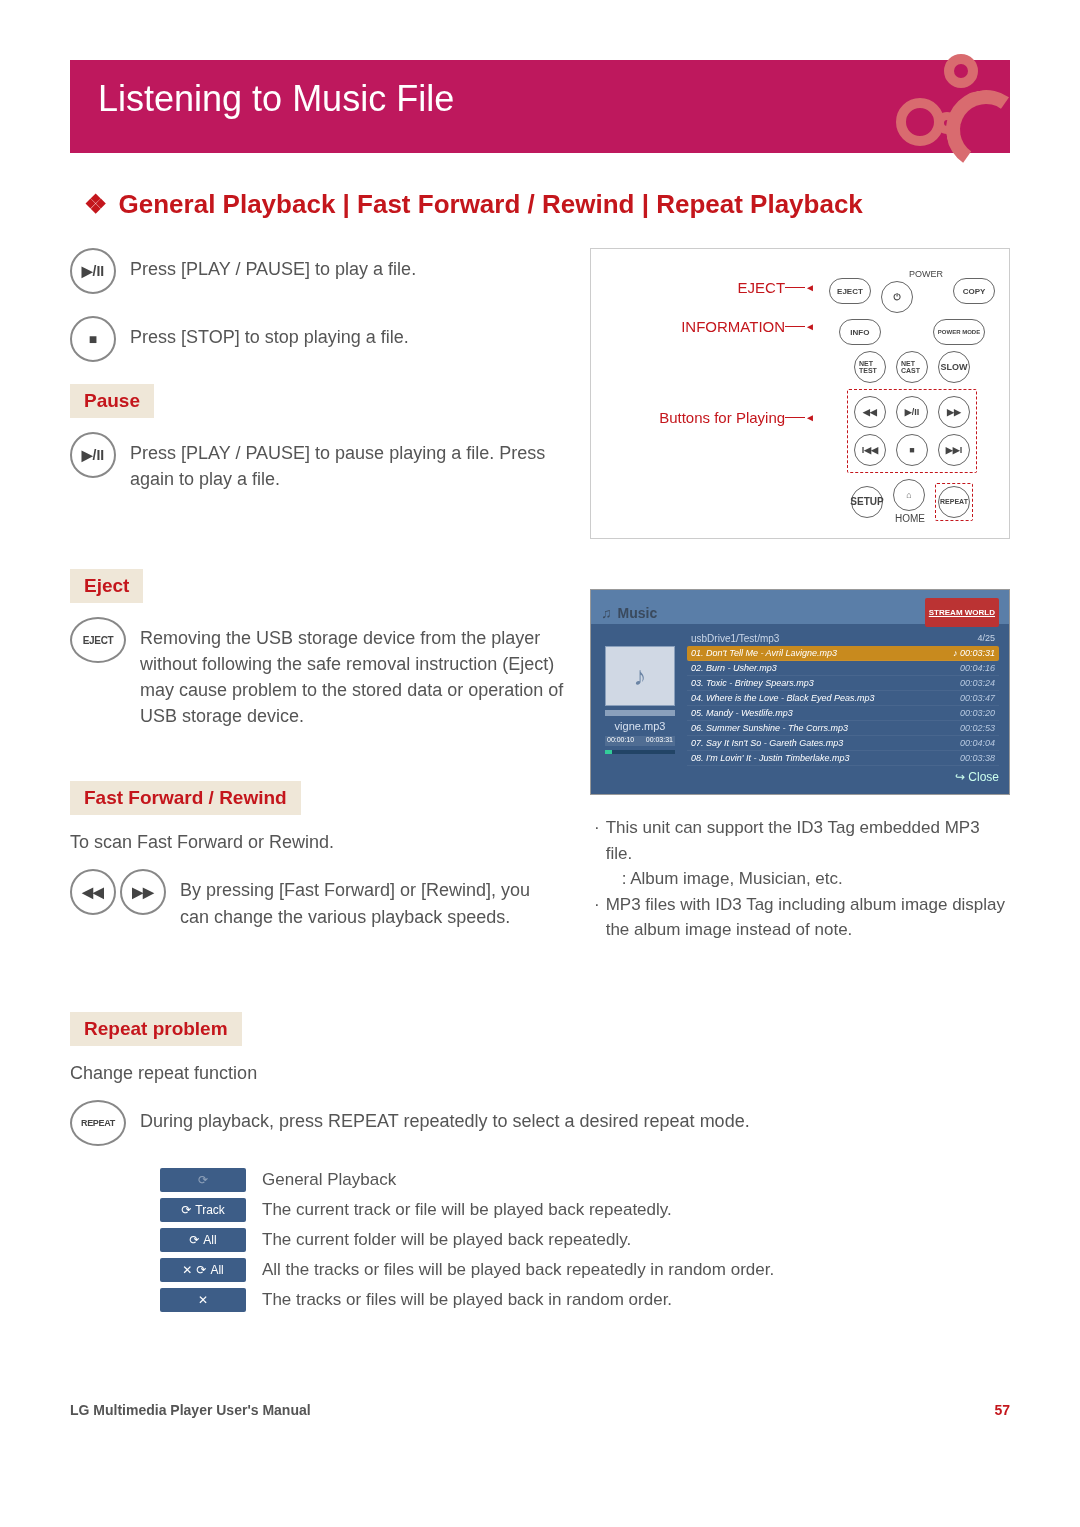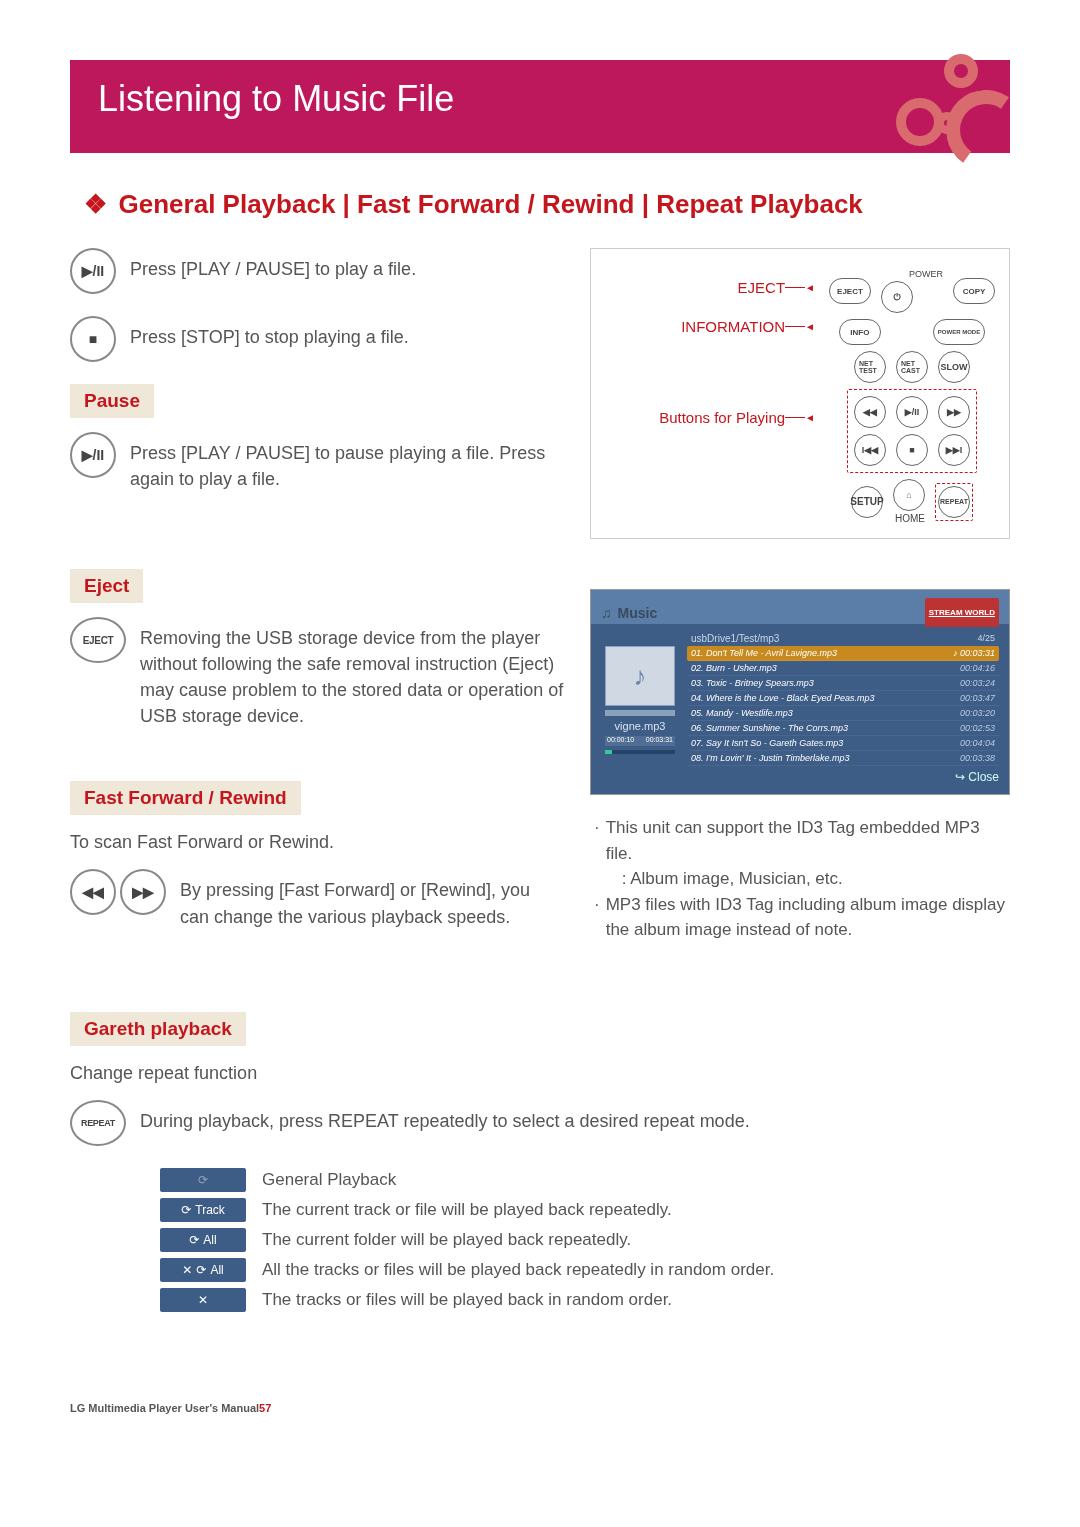--- a/index.html
+++ b/index.html
@@ -50,21 +50,21 @@
   .music-screen-footer { text-align: right; font-size: 12px; color: #cfe; padding-top: 4px; }
   .notes-list { font-size: 17px; line-height: 1.5; color: #555; margin-top: 20px; padding-left: 4px; }
   .notes-list .item { display: flex; gap: 6px; }
   .section-spacer { height: 30px; }
   .ff-icons { display: flex; gap: 4px; }
   .repeat-table { margin-top: 10px; }
   .repeat-row { display: flex; align-items: center; gap: 16px; margin-bottom: 6px; }
   .repeat-chip { width: 86px; height: 24px; background: #3d5d87; color: #fff; font-size: 12px; display: flex; align-items: center; justify-content: center; gap: 4px; border-radius: 2px; }
   .repeat-chip .ic { font-size: 12px; }
   .repeat-desc { font-size: 17px; color: #555; }
-  .footer { display: flex; font-size: 11px; font-weight: 600; color: #555; margin-top: 80px; padding-top: 10px; }
+  .footer { display: flex; justify-content: space-between; font-size: 14px; font-weight: 600; color: #555; margin-top: 80px; padding-top: 10px; }
   .footer .pnum { color: #c4161c; }
   .indent { padding-left: 16px; }
   .badge-tv { background: #b33; color: #fff; font-size: 8px; padding: 10px 4px; border-radius: 2px; margin-left: auto; text-decoration: underline; }
 </style>
 </head>
 <body>
 
 
 
 
@@ -277,21 +277,21 @@
           <span>·</span>
           <div>MP3 files with ID3 Tag including album image display the album image instead of note.</div>
         </div>
     </div>
   </div>
 </div>
 
 <div class="section-spacer"></div>
 <div class="section-spacer"></div>
 
-<div class="section-label">Gareth playback</div>
+<div class="section-label">Repeat problem</div>
 <div class="body-text" style="padding-top:0;margin-bottom:14px;">Change repeat function</div>
 <div class="icon-row">
   <div class="round-btn text" style="width:56px;font-size:9px;">REPEAT</div>
   <div class="body-text">During playback, press REPEAT repeatedly to select a desired repeat mode.</div>
 </div>
 
 <div class="repeat-table" style="padding-left:90px;">
   <div class="repeat-row">
     <div class="repeat-chip">
         <span class="ic" style="opacity:.4;">⟳</span>

